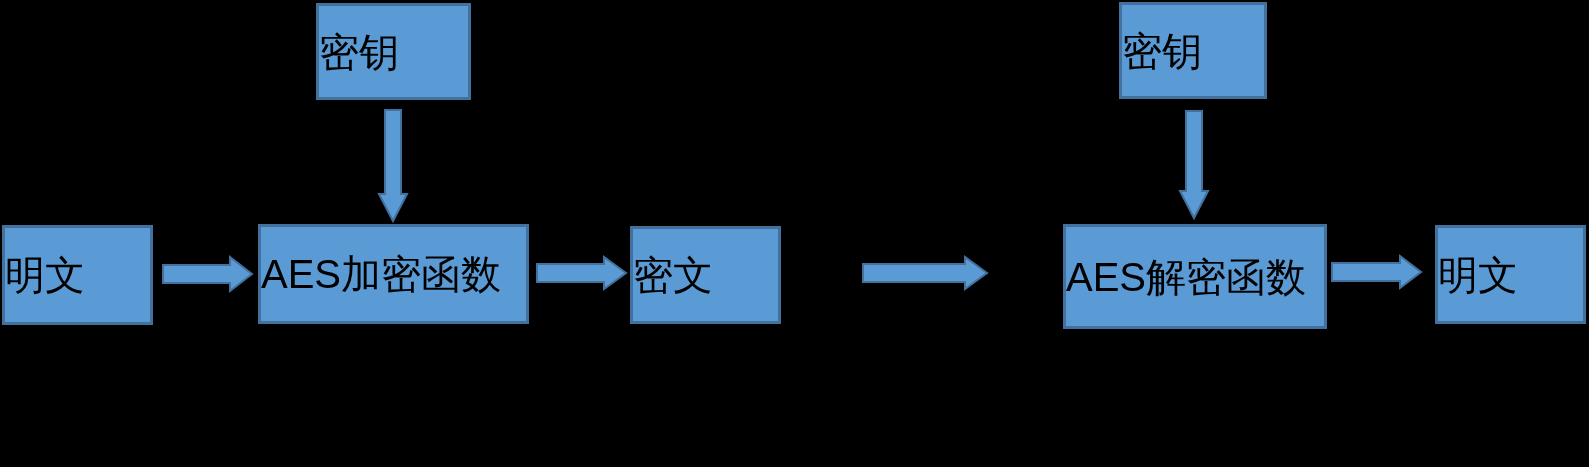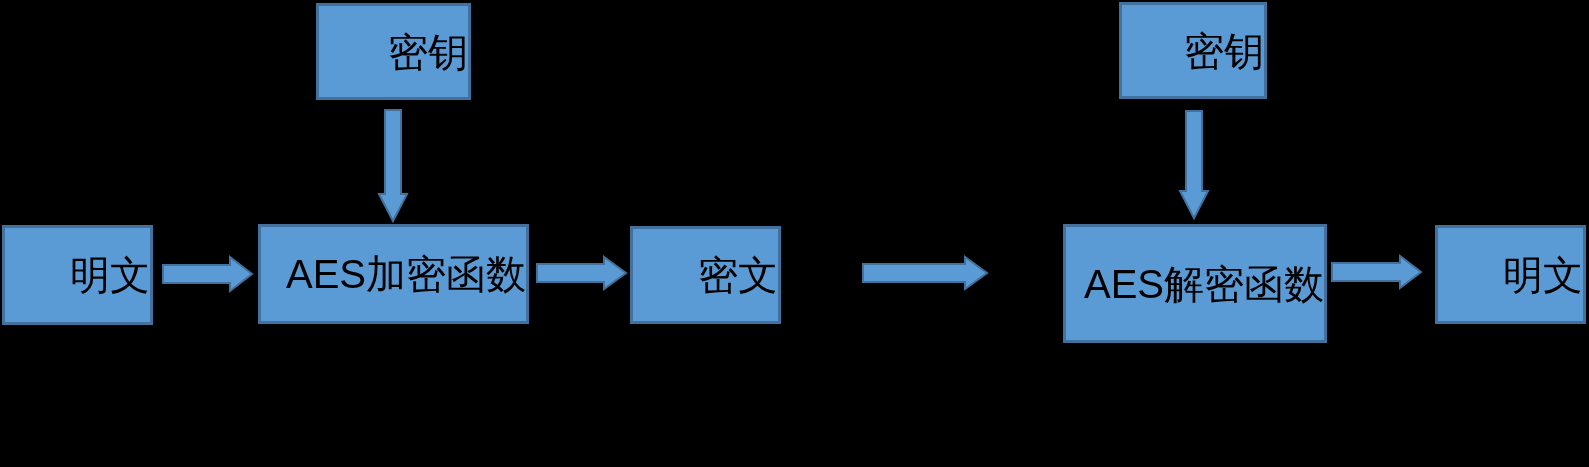--- a/index.html
+++ b/index.html
@@ -24,31 +24,31 @@
     font-family: "Liberation Sans", "DejaVu Sans", sans-serif;
   }
   .node {
     position: absolute;
     box-sizing: border-box;
     background: var(--node_fill);
     border: 3px solid var(--node_border);
     color: var(--text_color);
     display: flex;
     align-items: center;
-    justify-content: flex-end;
+    justify-content: flex-start;
     font-size: 40px;
     line-height: 1;
     white-space: nowrap;
   }
   #node-key-left        { left: 316px;  top: 3px;   width: 155px; height: 97px; }
   #node-plaintext-left  { left: 2px;    top: 225px; width: 151px; height: 100px; }
   #node-aes-encrypt     { left: 258px;  top: 224px; width: 271px; height: 100px; }
   #node-ciphertext      { left: 630px;  top: 226px; width: 151px; height: 98px; }
   #node-key-right       { left: 1119px; top: 2px;   width: 148px; height: 97px; }
-  #node-aes-decrypt     { left: 1063px; top: 224px; width: 264px; height: 119px; }
+  #node-aes-decrypt     { left: 1063px; top: 224px; width: 264px; height: 105px; }
   #node-plaintext-right { left: 1435px; top: 225px; width: 151px; height: 99px; }
   #arrow-layer {
     position: absolute;
     left: 0; top: 0;
     width: 1589px;
     height: 467px;
   }
   #arrow-layer polygon {
     fill: var(--arrow_fill);
     stroke: var(--arrow_border);

